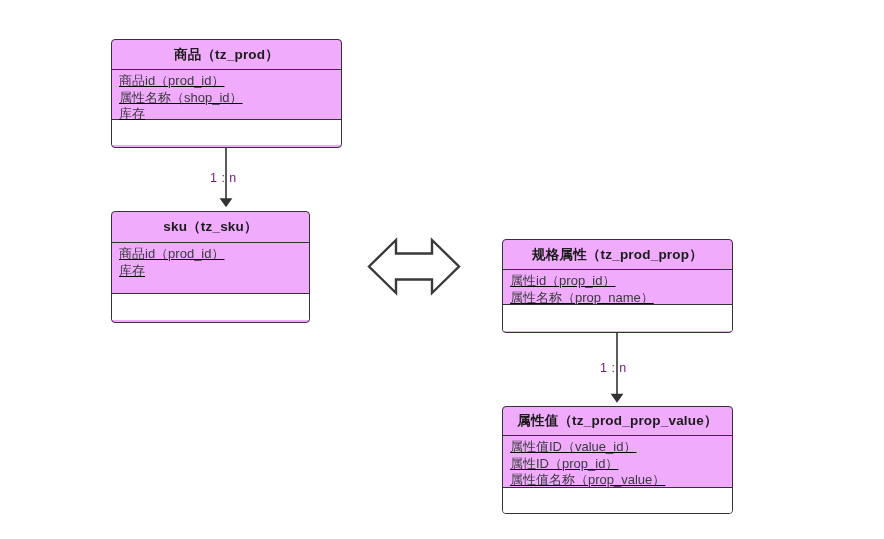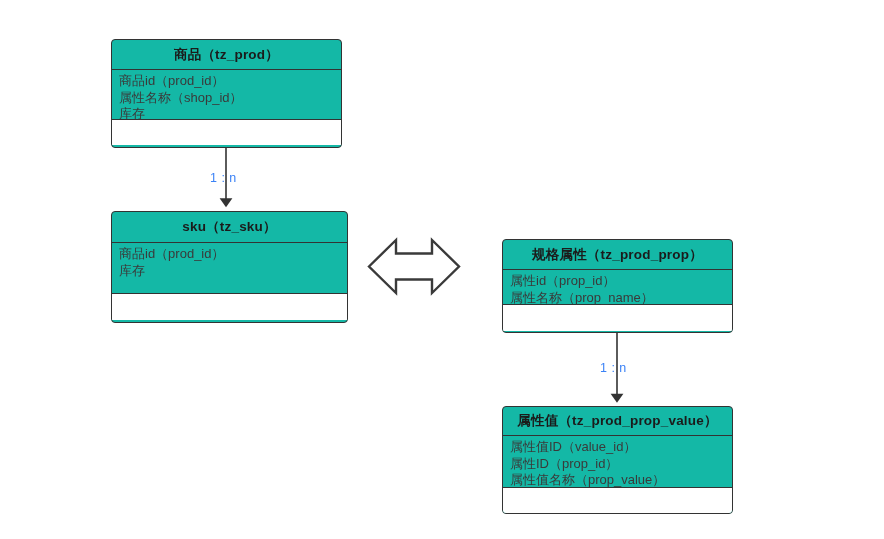--- a/index.html
+++ b/index.html
@@ -19,21 +19,21 @@
     position: absolute;
     left: 0; top: 0;
     width: 884px;
     height: 539px;
   }
 
   
   .uml-box {
     position: absolute;
     box-sizing: border-box;
-    background: #14b8a6;
+    background: #f0abfc;
     border: 1.6px solid #333333;
     border-radius: 4px;
     overflow: hidden;
   }
   .uml-title {
     box-sizing: border-box;
     text-align: center;
     font-weight: bold;
     font-size: 13.5px;
     color: #1b1b1b;
@@ -41,58 +41,59 @@
     border-bottom: 1.6px solid #333333;
     display: flex;
     align-items: center;
     justify-content: center;
     white-space: nowrap;
   }
   .uml-attrs {
     box-sizing: border-box;
     border-bottom: 1.6px solid #333333;
     padding: 3px 0 8px 7px;
+    text-decoration: underline;
   }
   .uml-attr {
     font-size: 13px;
     color: #3a3a3a;
     line-height: 16.5px;
     white-space: nowrap;
   }
   .uml-footer {
     box-sizing: border-box;
     background: #ffffff;
   }
 
   
   #box-prod       { left: 111px; top: 39px;  width: 231px; height: 109px; }
   #box-prod .uml-title  { height: 30px; }
   #box-prod .uml-attrs  { height: 50px; }
   #box-prod .uml-footer { height: 25px; }
 
-  #box-sku        { left: 111px; top: 211px; width: 237px; height: 112px; }
+  #box-sku        { left: 111px; top: 211px; width: 199px; height: 112px; }
   #box-sku .uml-title  { height: 31px; }
   #box-sku .uml-attrs  { height: 51px; }
   #box-sku .uml-footer { height: 26px; }
 
   #box-prop       { left: 502px; top: 239px; width: 231px; height: 94px; }
   #box-prop .uml-title  { height: 30px; }
   #box-prop .uml-attrs  { height: 35px; }
   #box-prop .uml-footer { height: 26px; }
 
   #box-prop-value { left: 502px; top: 406px; width: 231px; height: 108px; }
   #box-prop-value .uml-title  { height: 29px; }
   #box-prop-value .uml-attrs  { height: 52px; }
   #box-prop-value .uml-footer { height: 25px; }
 
   
   .edge-label {
     position: absolute;
     font-size: 12.5px;
-    color: #3b82f6;
+    color: #701a75;
     white-space: nowrap;
     letter-spacing: 0.5px;
   }
   #label-prod-sku  { left: 210px; top: 171px; }
   #label-prop-value{ left: 600px; top: 361px; }
 
   svg.overlay {
     position: absolute;
     left: 0; top: 0;
     width: 884px;

